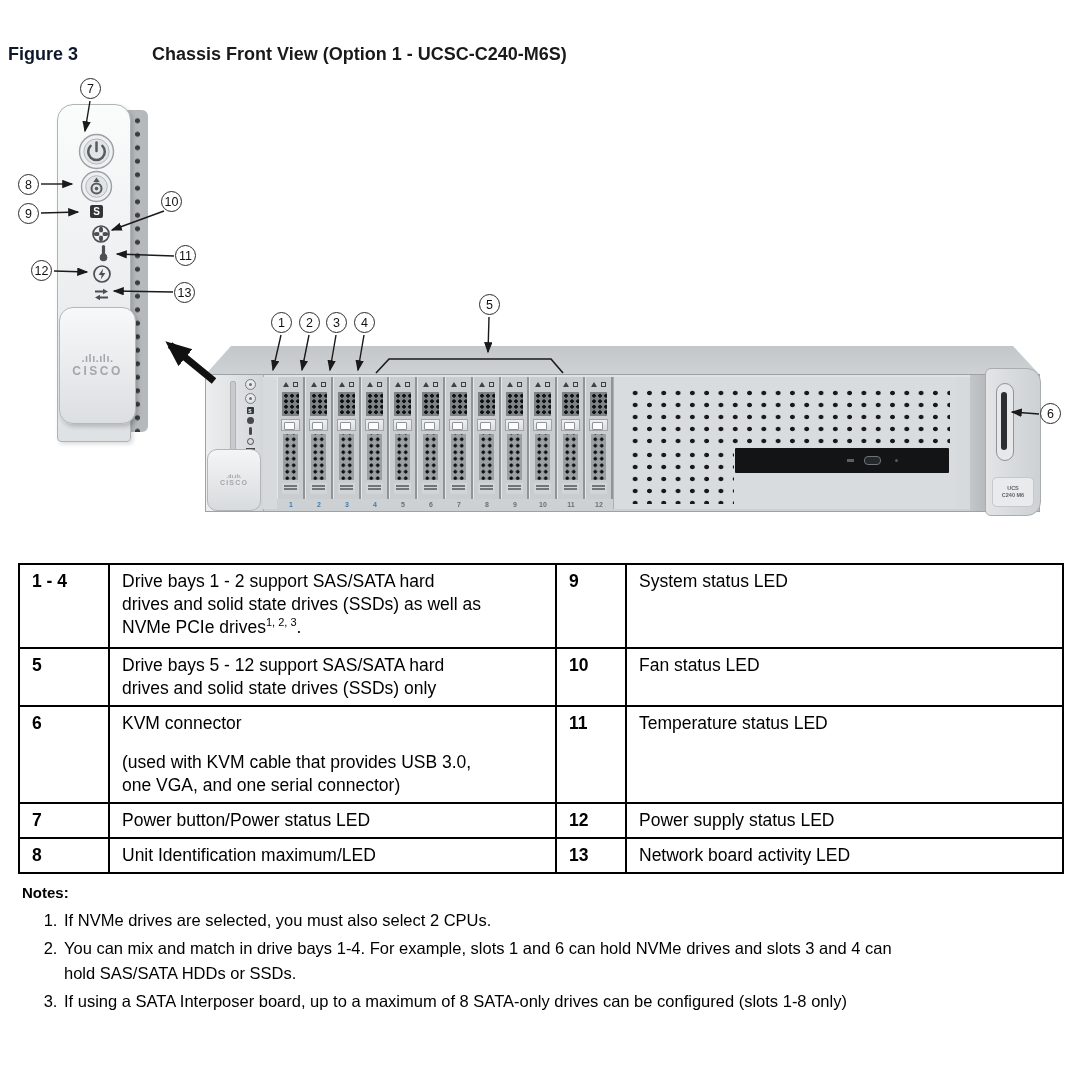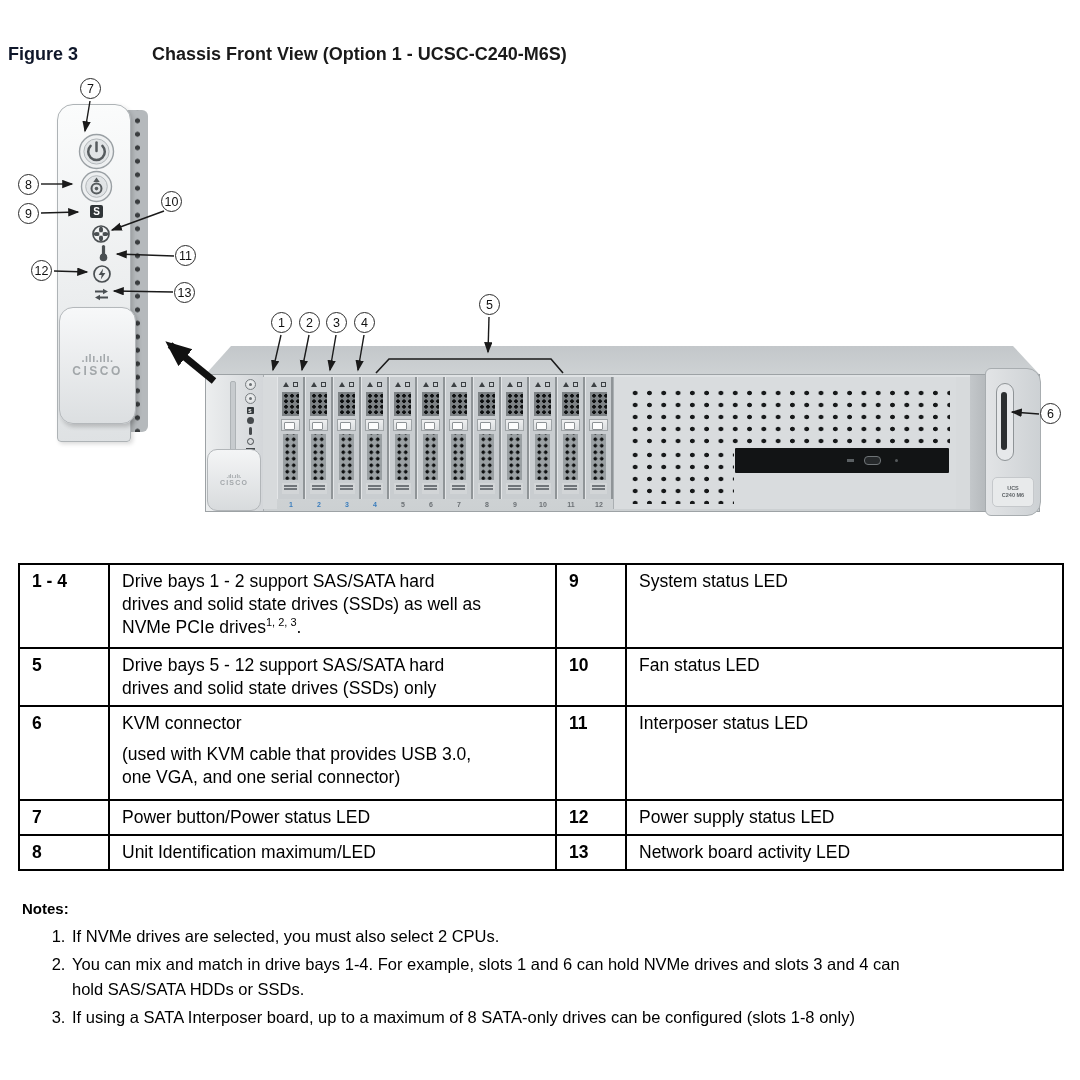--- a/index.html
+++ b/index.html
@@ -112,28 +112,28 @@
       display:flex;align-items:center;justify-content:center;text-align:center;
       font-size:5.5px;font-weight:bold;line-height:1.25;color:#5f6467;white-space:pre-line;}
 
   
   table.legend{position:absolute;left:18px;top:563px;width:1044px;border-collapse:collapse;table-layout:fixed;}
   table.legend td{border:2px solid #000;vertical-align:top;padding:5px 10px 5px 12px;
       font-size:17.5px;line-height:1.31;color:#000;}
   td.ref{font-weight:bold;padding-left:15px;}
   .preline{white-space:pre-line;}
   td p{margin:0;}
-  td p.p2{margin-top:8px;}
+  td p.p2{margin-top:16px;}
   sup{font-size:11px;line-height:0;vertical-align:super;}
 
   
   .notes{position:absolute;left:22px;top:884px;width:1046px;color:#000;}
-  .notes-heading{font-size:15px;font-weight:bold;margin:16px 0 7px 0;}
+  .notes-heading{font-size:15px;font-weight:bold;margin:0 0 7px 0;}
   .notes ol{margin:0;padding-left:40px;font-size:16.5px;line-height:1.47;}
-  .notes li{margin-bottom:4px;padding-left:2px;margin-left:8px;}
+  .notes li{margin-bottom:4px;padding-left:2px;}
 </style>
 </head>
 <body>
 
 <div class="page">
 
   <span class="fig-label">Figure 3</span>
   <span class="fig-title">Chassis Front View (Option 1 - UCSC-C240-M6S)</span>
 
   <div class="panel-backdrop"></div>
@@ -524,21 +524,21 @@
       <td>Fan status LED</td>
     </tr>
     <tr style="height:94px;">
       <td class="ref">6</td>
       <td>
         <p>KVM connector</p>
         <p class="p2 preline">(used with KVM cable that provides USB 3.0,
 one VGA, and one serial connector)</p>
       </td>
       <td class="ref">11</td>
-      <td>Interposer status LED</td>
+      <td>Temperature status LED</td>
     </tr>
     <tr style="height:33px;">
       <td class="ref">7</td>
       <td>Power button/Power status LED</td>
       <td class="ref">12</td>
       <td>Power supply status LED</td>
     </tr>
     <tr style="height:33px;">
       <td class="ref">8</td>
       <td>Unit Identification maximum/LED</td>

